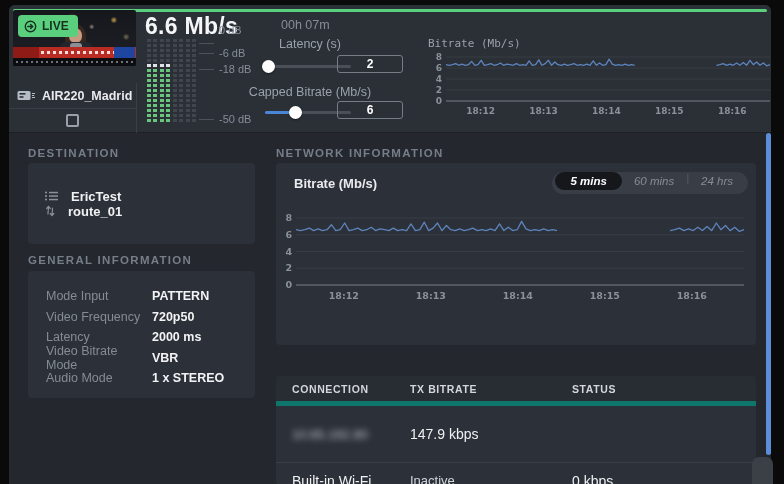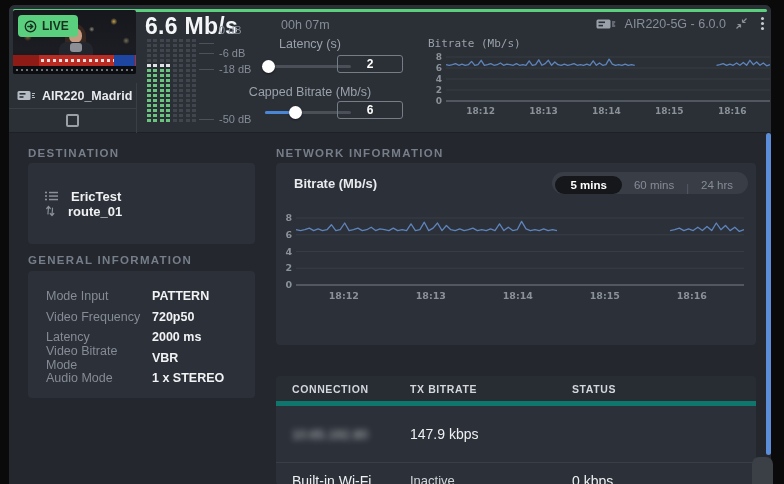--- a/index.html
+++ b/index.html
@@ -9,21 +9,21 @@
   
   .app { position:absolute; left:9px; top:5px; width:762px; height:479px;
          background:#24272d; border-radius:6px 6px 0 0; overflow:hidden; }
 
   
   .hdr { position:absolute; left:0; top:0; width:762px; height:128px;
          background:#2b3037; border-bottom:1px solid #1d2025; }
   .accent-bar { position:absolute; top:4px; left:4px; right:4px; height:3px;
                 border-radius:2px; }
 
-  .thumb { position:absolute; left:4px; top:5px; width:123px; height:64px;
+  .thumb { position:absolute; left:4px; top:5px; width:123px; height:56px;
            background:#101216; border-radius:2px; overflow:hidden;
            background-image:
              radial-gradient(circle 5px at 82% 18%, rgba(255,205,90,.75), transparent 70%),
              radial-gradient(circle 4px at 64% 30%, rgba(255,240,200,.5), transparent 70%),
              radial-gradient(circle 6px at 12% 42%, rgba(255,170,60,.45), transparent 70%),
              radial-gradient(circle 4px at 30% 22%, rgba(255,220,130,.4), transparent 70%),
              radial-gradient(circle 5px at 92% 48%, rgba(255,230,160,.4), transparent 70%),
              radial-gradient(circle 7px at 48% 14%, rgba(200,160,90,.35), transparent 70%),
              linear-gradient(180deg,#15171c 0%, #1b1d23 60%, #14161a 100%); }
   .person-head { position:absolute; left:56px; top:18px; width:13px; height:15px;
@@ -110,21 +110,21 @@
 
   .gen-card { left:19px; top:137px; width:227px; height:127px; padding:15px 0 0 18px; }
   .gen-row { display:flex; height:20.5px; align-items:center; font-size:12.5px; }
   .gen-label { width:106px; color:#858c96; }
   .gen-value { color:#f2f3f5; font-weight:bold; }
 
   .chart-card { left:267px; top:29px; width:480px; height:182px; }
   .chart-title { position:absolute; left:18px; top:13px; font-size:13px; font-weight:bold;
                  color:#e9ebee; }
   .tabs { position:absolute; right:8px; top:9px; height:22px; background:#383d46;
-          border-radius:12px; display:flex; align-items:flex-end; padding:0 3px; }
+          border-radius:12px; display:flex; align-items:flex-start; padding:0 3px;font-style:italic; }
   .tab { font-size:11.5px; color:#868d97; padding:3px 12px; border-radius:11px; cursor:pointer; }
   .tab.active { background:#15171b; color:#ffffff; font-weight:bold; padding:3px 15px; }
   .tab-sep { color:#565c66; font-size:11px; }
   .main-chart-svg { position:absolute; left:6px; top:40px; }
 
   .table-card { left:267px; top:242px; width:480px; height:109px; overflow:hidden; }
   .t-head { display:grid; grid-template-columns:118px 162px 1fr; align-items:center;
             height:30px; padding-left:16px; background:#282c33; border-radius:4px 4px 0 0;
             border-bottom:5px solid #0f766e; }
   .t-head span { font-size:10.5px; font-weight:bold; letter-spacing:.6px; color:#d3d7dc; }
@@ -254,38 +254,20 @@
         <text x="20" y="53" text-anchor="end" font-size="9">0</text>
         <text x="58.6" y="63" text-anchor="middle" font-size="9">18:12</text>
         <text x="121.5" y="63" text-anchor="middle" font-size="9">18:13</text>
         <text x="184.4" y="63" text-anchor="middle" font-size="9">18:14</text>
         <text x="247.3" y="63" text-anchor="middle" font-size="9">18:15</text>
         <text x="310.3" y="63" text-anchor="middle" font-size="9">18:16</text>
         <polyline points="24.0,13.7 27.2,14.3 30.4,13.7 33.6,12.6 36.8,14.3 40.0,13.1 43.2,14.3 46.4,13.7 49.6,10.4 52.8,14.3 56.0,13.7 59.2,9.3 62.4,14.3 65.6,13.7 68.8,12.6 72.0,14.3 75.2,13.7 78.4,12.0 81.6,14.3 84.8,13.1 88.0,13.7 91.2,14.3 94.4,12.6 97.6,14.3 100.8,13.7 104.0,14.3 107.2,9.9 110.4,14.3 113.6,13.7 116.8,8.8 120.0,14.3 123.2,12.6 126.4,9.3 129.6,14.3 132.8,11.0 136.0,13.7 139.2,14.3 142.4,13.1 145.6,14.3 148.8,13.7 152.0,12.6 155.2,14.3 158.4,13.7 161.6,14.3 164.8,13.1 168.0,14.3 171.2,9.9 174.4,14.3 177.5,12.0 180.7,14.3 183.9,13.7 187.1,8.2 190.3,13.1 193.5,14.3 196.7,13.7 199.9,14.3 203.1,13.1 206.3,14.3 209.5,13.7 212.7,14.3" fill="none" stroke="#5d84bd" stroke-width="1.3" stroke-linejoin="round"></polyline>
         <polyline points="294.5,14.3 297.9,13.7 301.2,12.6 304.6,14.3 307.9,13.1 311.2,14.3 314.6,12.0 317.9,14.3 321.3,11.5 324.6,14.3 327.9,9.3 331.3,13.7 334.6,11.0 338.0,14.3 341.3,12.0 344.7,14.8 348.0,13.7" fill="none" stroke="#5d84bd" stroke-width="1.3" stroke-linejoin="round"></polyline>
       </svg>
 
-    <div class="hdr-right">
-      <svg width="20" height="12" viewBox="0 0 20 12">
-        <rect x="0.5" y="1.5" width="14" height="9" rx="1.5" fill="#9aa1aa"></rect>
-        <rect x="2.5" y="3.5" width="6.5" height="1.6" fill="#2b3037"></rect>
-        <rect x="2.5" y="6.8" width="4.5" height="1.6" fill="#2b3037"></rect>
-        <path d="M16 4 h3.2 M16 6 h2.4 M16 8 h3.2" stroke="#9aa1aa" stroke-width="1.2"></path>
-      </svg>
-      <span class="model-label">AIR220-5G - 6.0.0</span>
-      <svg width="13" height="13" viewBox="0 0 13 13">
-        <path d="M11.5 1.5 L7.5 5.5 M7.5 5.5 v-3 M7.5 5.5 h3" stroke="#8a9199" stroke-width="1.2" fill="none"></path>
-        <path d="M1.5 11.5 L5.5 7.5 M5.5 7.5 v3 M5.5 7.5 h-3" stroke="#8a9199" stroke-width="1.2" fill="none"></path>
-      </svg>
-      <div class="kebab">
-        <span></span>
-          <span></span>
-          <span></span>
-      </div>
-    </div>
   </div>
 
   <div class="app-body">
 
     <div class="sec-title" style="left:19px; top:13px">DESTINATION</div>
     <div class="card dest-card">
       <div class="dest-item">
         <svg width="16" height="12" viewBox="0 0 16 12">
           <circle cx="2" cy="2.5" r="1.1" fill="#8a9199"></circle>
             <rect x="5" y="1.8" width="9" height="1.5" fill="#8a9199"></rect>

